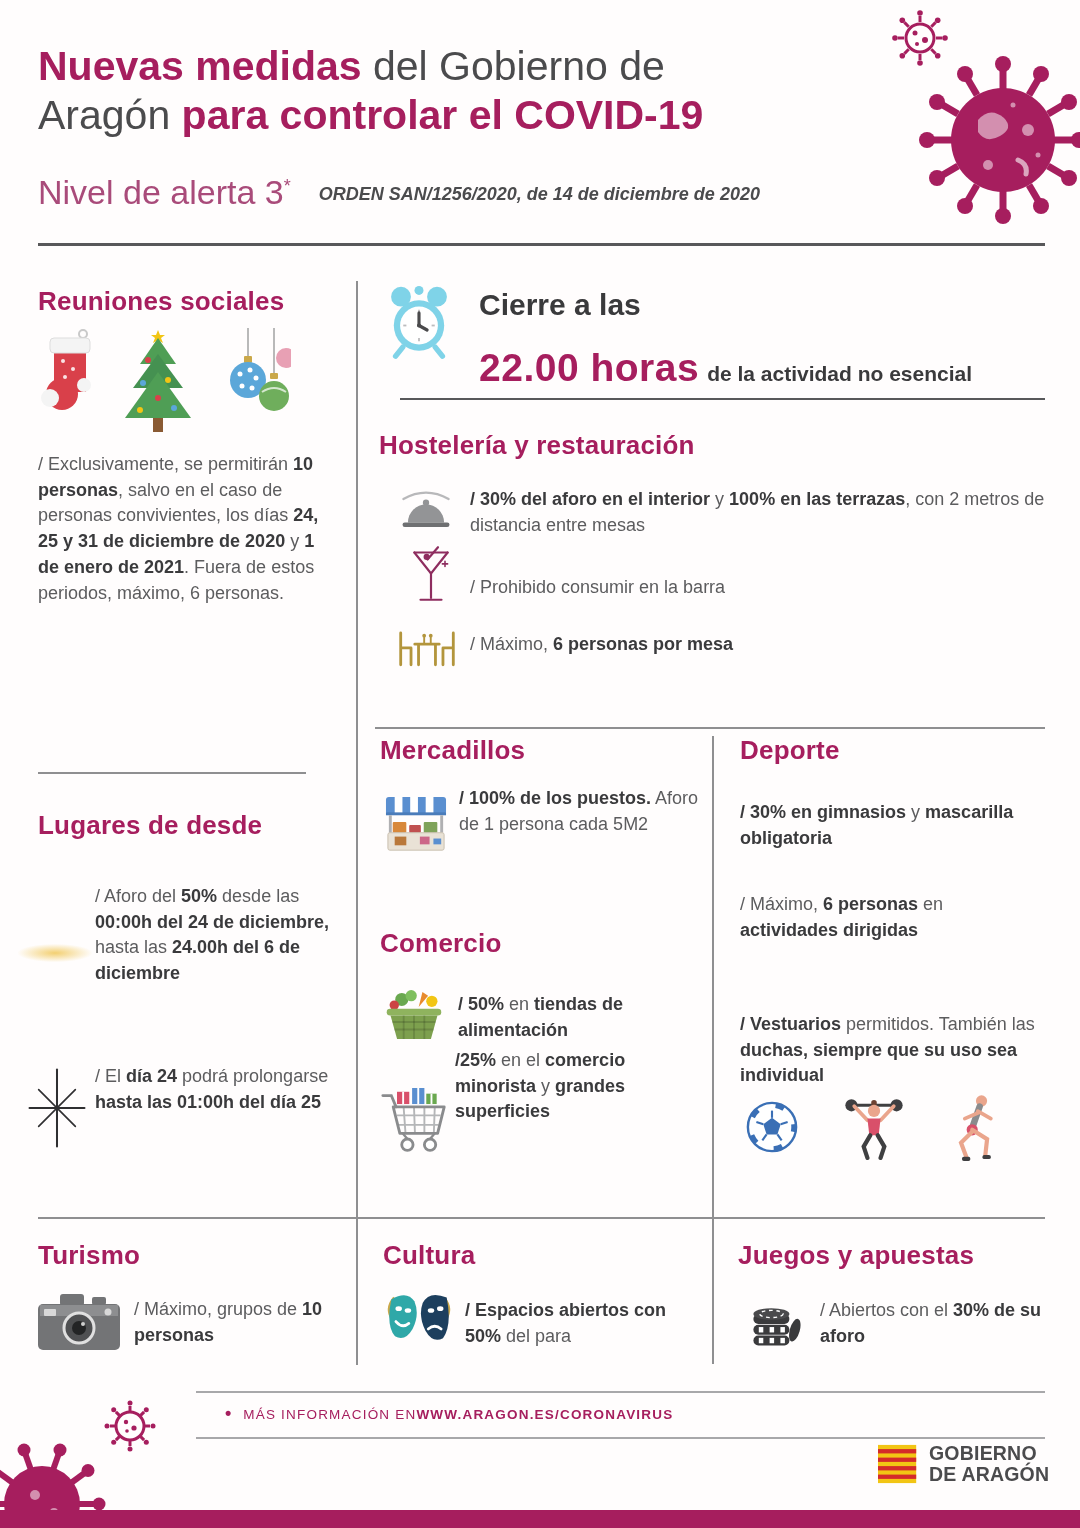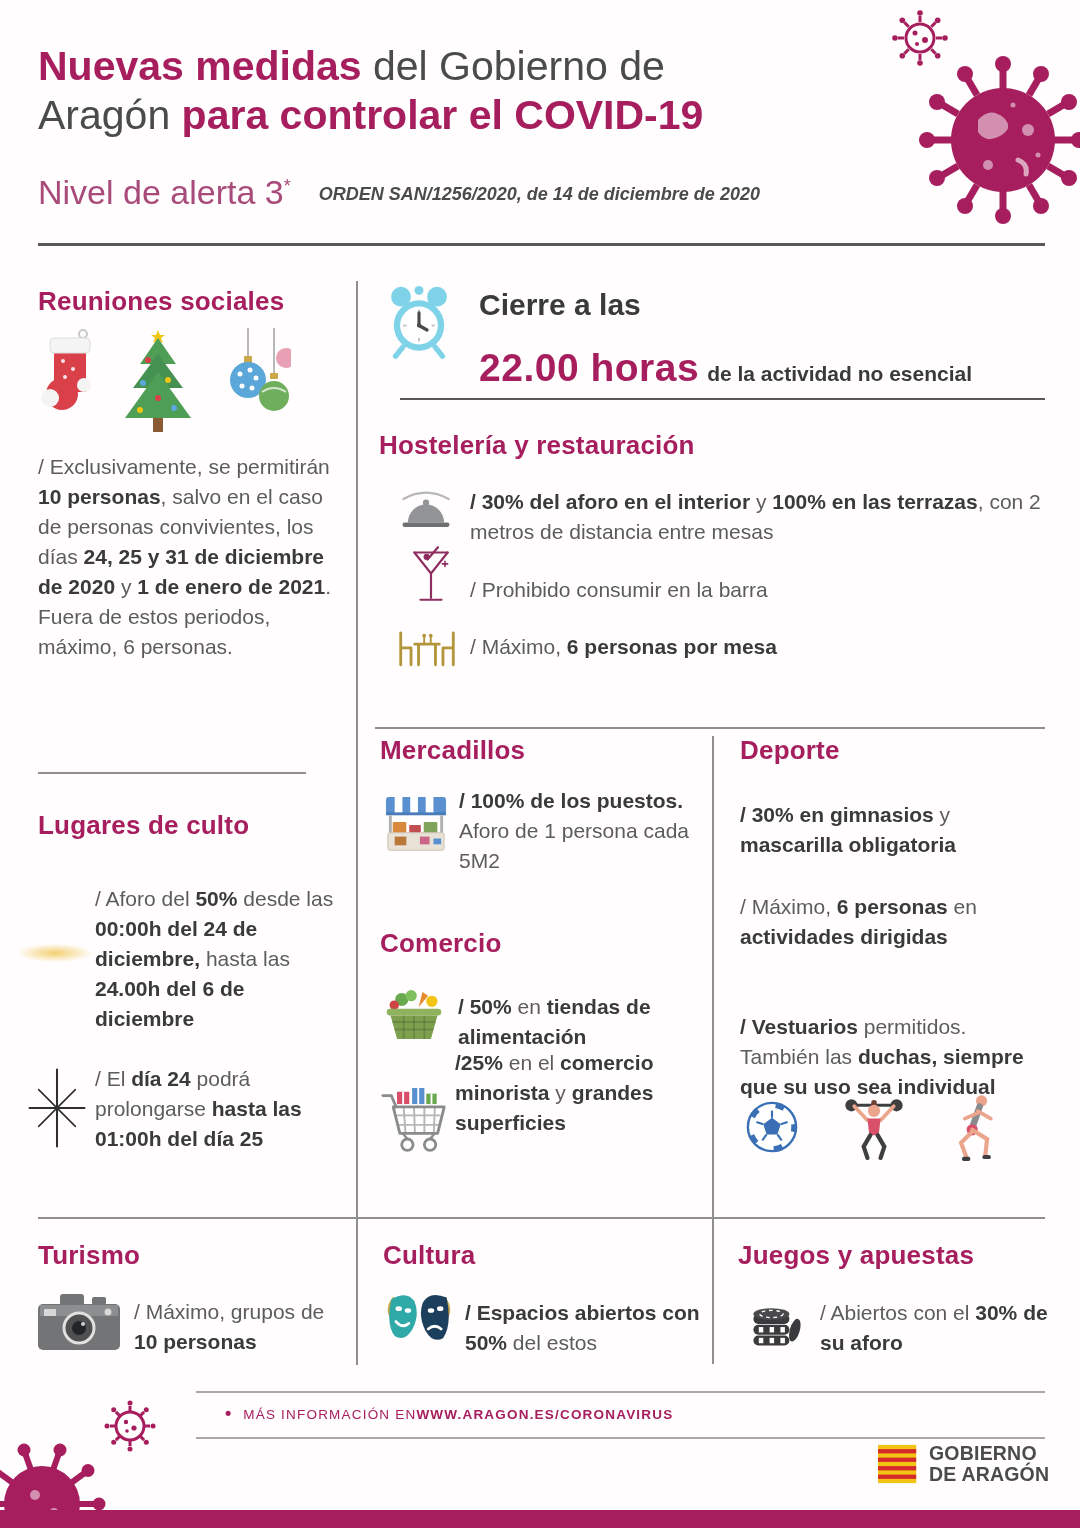--- a/index.html
+++ b/index.html
@@ -4,21 +4,21 @@
 <style>
   :root{
     --accent:#a61e5e; --accent_light:#a94b7a; --dark:#3a3a3c; --body:#5c5c5e;
     --line:#8f8f91; --rule:#58585a; --clock_blue:#7fd3e8;
   }
   *{margin:0;padding:0;box-sizing:border-box;}
   body{background:#e9e9e9;font-family:"Liberation Sans","DejaVu Sans",sans-serif;}
   .page{position:relative;width:1080px;height:1528px;background:#fffdfd;overflow:hidden;margin:0 auto;}
   .abs{position:absolute;}
   .sec-h{font-weight:800;font-size:26px;color:var(--accent);letter-spacing:.2px;}
-  .body-t{font-size:21px;line-height:1.43;color:var(--body);}
+  .body-t{font-size:18px;line-height:1.43;color:var(--body);}
   .body-t .b{font-weight:800;color:var(--dark);}
   .title{font-size:41px;line-height:1.2;color:#4b4b4d;font-weight:400;}
   .title .accent-b{font-weight:800;color:var(--accent);}
   .title .plain{color:#4b4b4d;margin-top:47px;}
   .alert{font-size:34px;color:var(--accent_light);font-weight:400;}
   .alert sup{font-size:18px;}
   .order{font-style:italic;font-size:18px;font-weight:700;color:#4b4b4d;}
   .hline{background:var(--line);height:1.5px;}
   .vline{background:var(--line);width:1.5px;}
   .rule{background:var(--rule);}
@@ -161,21 +161,21 @@
         <circle cx="206" cy="58" r="2.5" fill="#fff"></circle>
       <circle cx="216" cy="60" r="2.5" fill="#fff"></circle>
       <rect x="234" y="45" width="8" height="6" rx="1" fill="#caa84a"></rect>
       <circle cx="238" cy="68" r="15" fill="#6fae5c"></circle>
       <path d="M226,64 q12,-8 24,0" stroke="rgba(255,255,255,.7)" stroke-width="2" fill="none"></path>
     </g>
   </svg>
 
   <div class="abs body-t" style="left:38px;top:452px;width:302px;"><span>/ Exclusivamente, se permitirán </span><span class="b">10 personas</span><span>, salvo en el caso de personas convivientes, los días </span><span class="b">24, 25 y 31 de diciembre de 2020</span><span> y </span><span class="b">1 de enero de 2021</span><span>. Fuera de estos periodos, máximo, 6 personas.</span></div>
 
-  <div class="abs sec-h" style="left:38px;top:810px;">Lugares de culto</div>
+  <div class="abs sec-h" style="left:38px;top:810px;">Lugares de desde</div>
 
   <div class="abs glow" style="left:18px;top:944px;width:74px;height:18px;"></div>
 
   <div class="abs body-t" style="left:95px;top:884px;width:248px;"><span>/ Aforo del </span><span class="b">50%</span><span>  desde las </span><span class="b">00:00h del 24 de diciembre,</span><span> hasta las </span><span class="b">24.00h del 6 de diciembre</span></div>
 
   <svg class="abs" style="left:24px;top:1066px;" width="66" height="84" viewBox="0 0 72 84">
     <g stroke="#2f2f31" fill="none" stroke-linecap="round">
       <path d="M36,0 V84" stroke-width="2.2"></path>
       <path d="M6,42 H66" stroke-width="2.2"></path>
       <path d="M16,22 L56,62" stroke-width="1.8"></path>
@@ -324,21 +324,21 @@
     <path d="M66,6 Q76,18 68,30" stroke="#caa84a" stroke-width="2.5" fill="none"></path>
     <path d="M69,6 Q50,-2 43,12 Q38,26 46,42 Q54,56 65,50 Q75,36 69,6 Z" fill="#1d3f5e"></path>
     <ellipse cx="52" cy="20" rx="3.5" ry="2.5" fill="#fff"></ellipse>
       <ellipse cx="62" cy="18" rx="3.5" ry="2.5" fill="#fff"></ellipse>
     <path d="M49,40 Q56,34 63,40" stroke="#fff" stroke-width="3" fill="none" stroke-linecap="round"></path>
     <path d="M9,8 Q26,-2 34,10 Q40,24 32,40 Q24,54 13,48 Q3,36 9,8 Z" fill="#2fa8a8"></path>
     <ellipse cx="17" cy="18" rx="3.5" ry="2.5" fill="#fff"></ellipse>
       <ellipse cx="27" cy="20" rx="3.5" ry="2.5" fill="#fff"></ellipse>
     <path d="M14,32 Q21,40 28,34" stroke="#fff" stroke-width="3" fill="none" stroke-linecap="round"></path>
   </svg>
-  <div class="abs body-t" style="left:465px;top:1298px;width:242px;"><span class="b">/ </span><span class="b">Espacios abiertos con 50%</span><span> del estos</span></div>
+  <div class="abs body-t" style="left:465px;top:1298px;width:242px;"><span class="b">/ </span><span class="b">Espacios abiertos con 50%</span><span> del para</span></div>
 
   <div class="abs sec-h" style="left:740px;top:735px;">Deporte</div>
   <div class="abs body-t" style="left:740px;top:800px;width:306px;"><span class="b">/ </span><span class="b">30% en gimnasios</span><span> y </span><span class="b">mascarilla obligatoria</span></div>
   <div class="abs body-t" style="left:740px;top:892px;width:306px;"><span>/ Máximo, </span><span class="b">6 personas</span><span> en </span><span class="b">actividades dirigidas</span></div>
   <div class="abs body-t" style="left:740px;top:980px;width:310px;margin-top:32px;"><span class="b">/ </span><span class="b">Vestuarios</span><span> permitidos. También las </span><span class="b">duchas, siempre que su uso sea individual</span></div>
 
   <svg class="abs" style="left:745px;top:1100px;" width="54" height="54" viewBox="0 0 56 56">
     <circle cx="28" cy="28" r="25" fill="#fff" stroke="#3a6fb5" stroke-width="2.5"></circle>
     <circle cx="28" cy="28" r="22.5" fill="none" stroke="#3a6fb5" stroke-width="5" stroke-dasharray="9 19.3" stroke-dashoffset="4"></circle>
     <polygon points="28,18.5 37,25.1 33.6,35.7 22.4,35.7 19,25.1" fill="#3a6fb5"></polygon>

